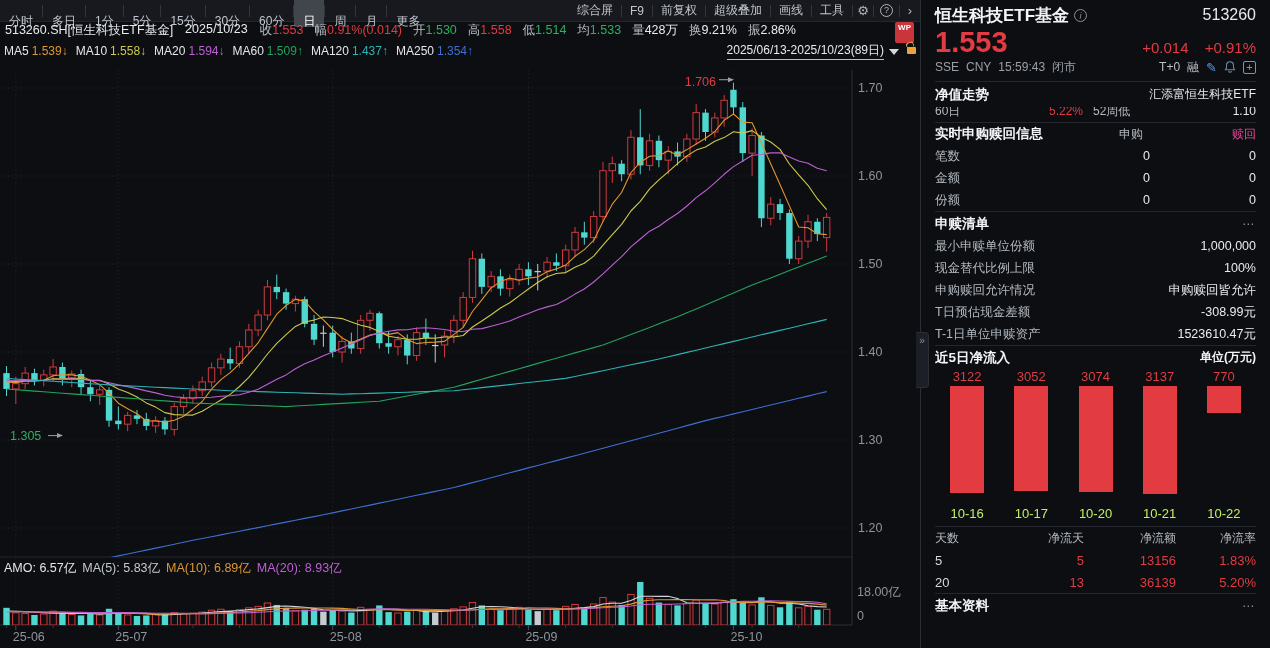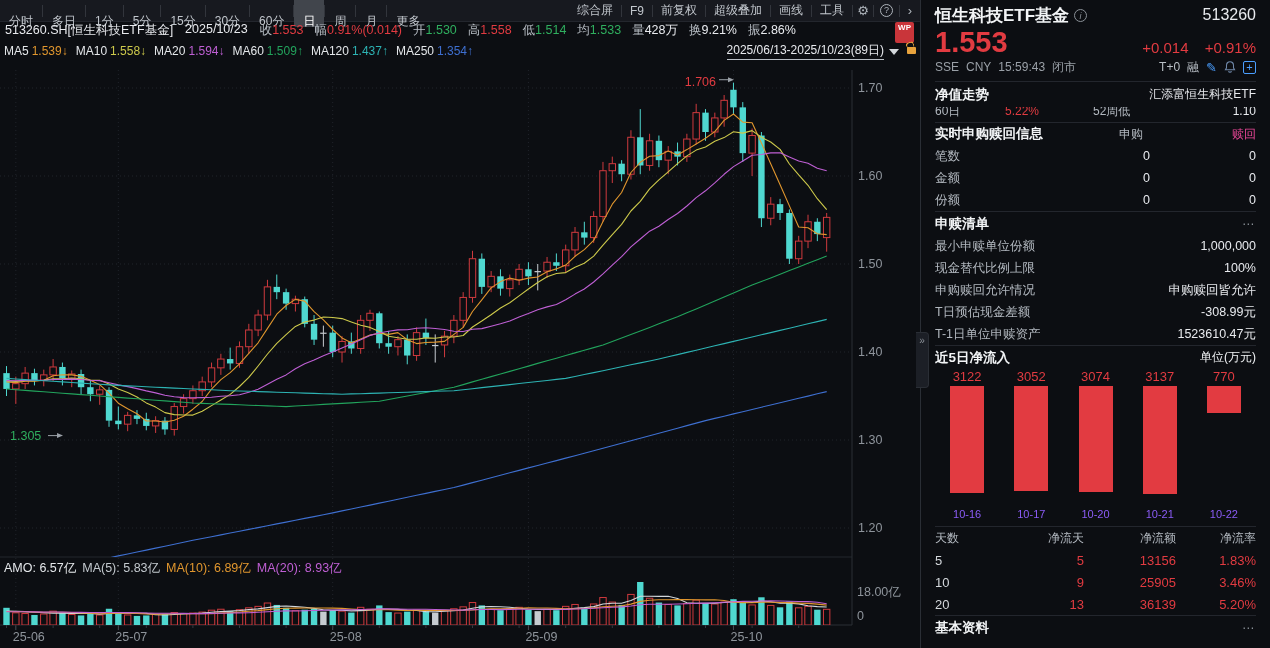--- a/index.html
+++ b/index.html
@@ -71,40 +71,40 @@
     text-align:center;border-radius:2px;margin-left:6px}
   .p-head{border-bottom:1px solid #23262d;height:82px}
   .sec-top{border-top:1px solid #23262d}
   .p-title{font-weight:bold;color:#f2f4f6;font-size:13.5px}
   .p-right{margin-left:auto;color:#e8eaee}
   .gray{color:#b3b9c0}
   .dots{margin-left:auto;color:#8a9097;letter-spacing:2px}
   .nav-row{height:25px}
   .cliprow{height:15px;overflow:hidden}
   .cliprow .inner{height:22px;display:flex;align-items:center;transform:translateY(-7px)}
-  .cl1{width:70px}.cl2{width:78px;}.cl3{margin-left:10px}.cl4{margin-left:auto;color:#e8eaee}
+  .cl1{width:70px}.cl2{width:78px;text-align:right}.cl3{margin-left:10px}.cl4{margin-left:auto;color:#e8eaee}
   .rt-head{height:23px}
   .rt-c1{width:100px;text-align:right;color:#b3b9c0}
   .rt-c2{width:106px;text-align:right;color:#ec4899;margin-left:auto}
   .rt-row{height:22px;font-size:12.5px}
   .rt-row .lb{color:#b3b9c0}
   .rt-row .v1{margin-left:auto;width:100px;text-align:right;color:#e8eaee}
   .rt-row .v2{width:106px;text-align:right;color:#e8eaee}
   .rd-head{height:24px}
   .rd-row{height:22px;font-size:12.5px}
   .rd-row .lb{color:#b3b9c0}
   .rd-row .v{margin-left:auto;color:#e8eaee}
   .fl-head{height:24px}
-  .fl-unit{margin-left:auto;font-weight:normal;color:#f2f4f6}
+  .fl-unit{margin-left:auto;font-weight:bold;color:#f2f4f6}
   #flow-bars{display:flex;height:132px;align-items:flex-start}
   .fcol{flex:1;display:flex;flex-direction:column;align-items:center;justify-content:flex-end}
   .fval{color:#e23b41;font-size:13px;margin-bottom:2px}
   .fbar{width:34px;background:#e23b41}
   #flow-dates{display:flex;height:25px;align-items:center}
-  .fdate{flex:1;text-align:center;color:#8b5cf6;font-size:11px}
+  .fdate{flex:1;text-align:center;color:#bef264;font-size:13px}
   .tb-head{height:22px;color:#b3b9c0}
   .tb-row{height:22px;font-size:13px}
   .tc1{width:60px;color:#d4d8dc}
   .tc2{margin-left:auto;width:80px;text-align:right}
   .tc3{width:92px;text-align:right}
   .tc4{width:80px;text-align:right}
   .tb-head .tc1{color:#b3b9c0}
   .tb-row .tc2,.tb-row .tc3,.tb-row .tc4{color:#e23b41}
   .bs-head{height:24px}
 
@@ -663,26 +663,20 @@
           <span class="tc3">净流额</span>
           <span class="tc4">净流率</span>
         </div>
         <div class="p-row tb-row">
           <span class="tc1">5</span>
           <span class="tc2">5</span>
           <span class="tc3">13156</span>
           <span class="tc4">1.83%</span>
         </div>
         <div class="p-row tb-row">
-          <span class="tc1">10</span>
-          <span class="tc2">9</span>
-          <span class="tc3">25905</span>
-          <span class="tc4">3.46%</span>
-        </div>
-        <div class="p-row tb-row">
           <span class="tc1">20</span>
           <span class="tc2">13</span>
           <span class="tc3">36139</span>
           <span class="tc4">5.20%</span>
         </div>
       </div>
 
     <div class="p-row bs-head sec-top">
       <span class="p-title">基本资料</span>
       <span class="dots">⋯</span>

